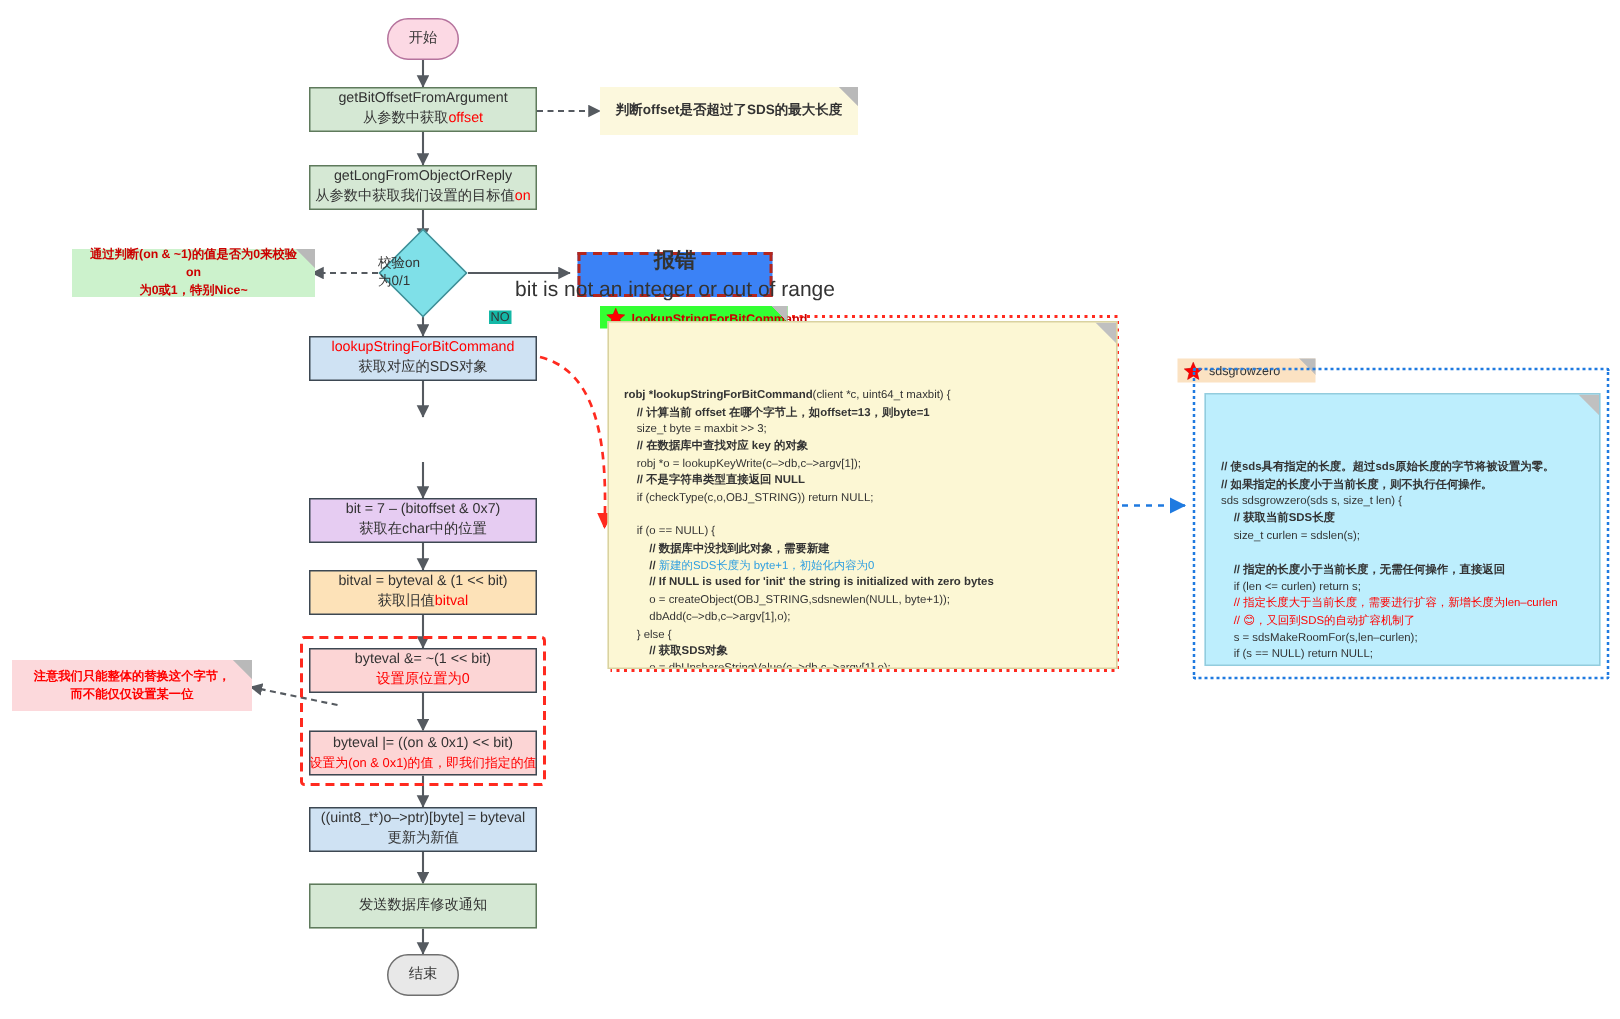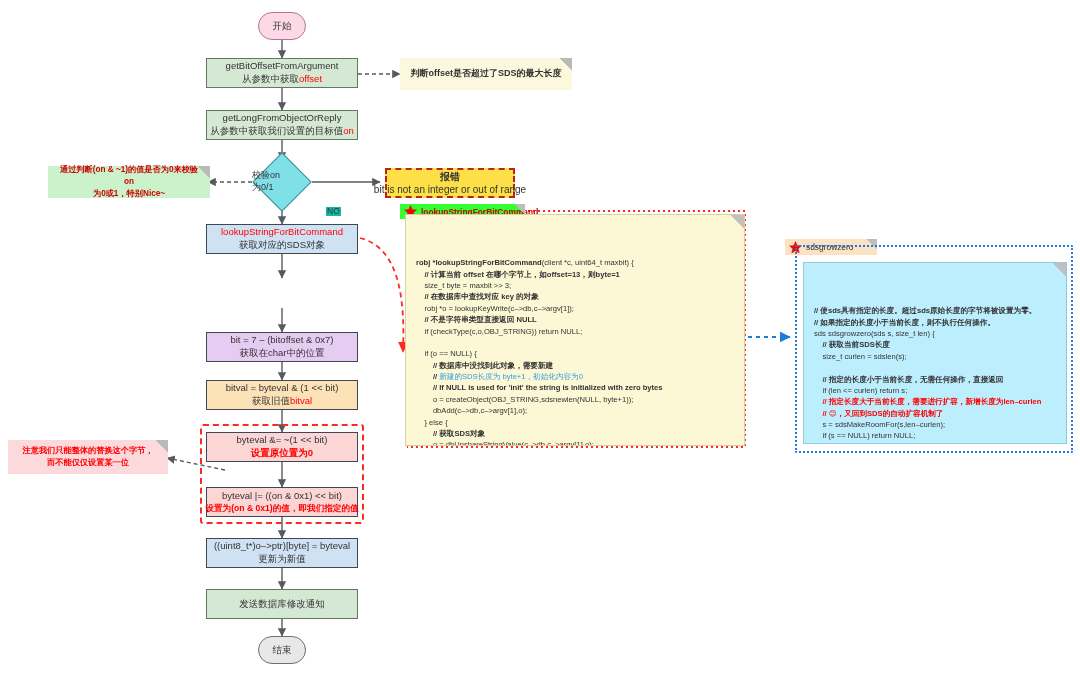--- a/index.html
+++ b/index.html
@@ -72,21 +72,21 @@
   .dashgroup{
     position:absolute;box-sizing:border-box;
     border:2px dashed #ff2a1f;border-radius:3px;
   }
   .dashgroup3{
     position:absolute;box-sizing:border-box;
     border:2.2px dotted #1f7ae0;border-radius:2px;
   }
   svg.ov{position:absolute;left:0;top:0;width:1080px;height:679px;pointer-events:none;}
   .r{color:#ff0000;}
-  .rb{color:#ff0000;font-weight:bold;}
+  .rb{color:#ff0000;font-weight:normal;}
   .blu{color:#2f9fe0;}
   .kw{font-weight:bold;}
 </style>
 </head>
 <body>
 
 <div id="canvas">
 
   <svg class="ov" viewBox="0 0 1080 679">
     <defs>
@@ -157,21 +157,21 @@
   <div class="diamond-wrap" style="left:252px;top:152px;width:60px;height:60px;">
     <div class="diamond" style="width:42px;height:42px;left:9px;top:9px;background:#7fe0e8;border-color:#3f8e96;"></div>
     <div class="diamond-label">
       <span>校验on</span>
       <span>为0/1</span>
     </div>
   </div>
   <div class="edgelabel" style="left:326px;top:176px;">NO</div>
   <div class="edgelabel" style="left:270px;top:206px;">YES</div>
 
-  <div class="node" style="left:385px;top:168px;width:130px;height:30px;background:#fde047;border:2px dashed #b3261e;color:#3b0000;font-size:10px;">
+  <div class="node" style="left:385px;top:168px;width:130px;height:30px;background:#3b82f6;border:2px dashed #b3261e;color:#3b0000;font-size:14px;">
     <span class="l1" style="font-weight:bold;color:#333;">报错</span>
     <span class="l2" style="color:#333;">bit is not an integer or out of range</span>
   </div>
 
   <div class="tagbox" style="left:400px;top:204px;width:125px;height:15px;background:#33ff33;color:#cc0000;">
     <span class="fold"></span>
     <svg class="star" viewBox="0 0 24 24">
         <polygon points="12,1 15.1,8.4 23,9.1 17,14.3 18.9,22 12,17.9 5.1,22 7,14.3 1,9.1 8.9,8.4" fill="#ff0000" stroke="#cc0000" stroke-width="0.8"></polygon>
       </svg>
     <span style="font-size:8.4px;">lookupStringForBitCommand</span>

